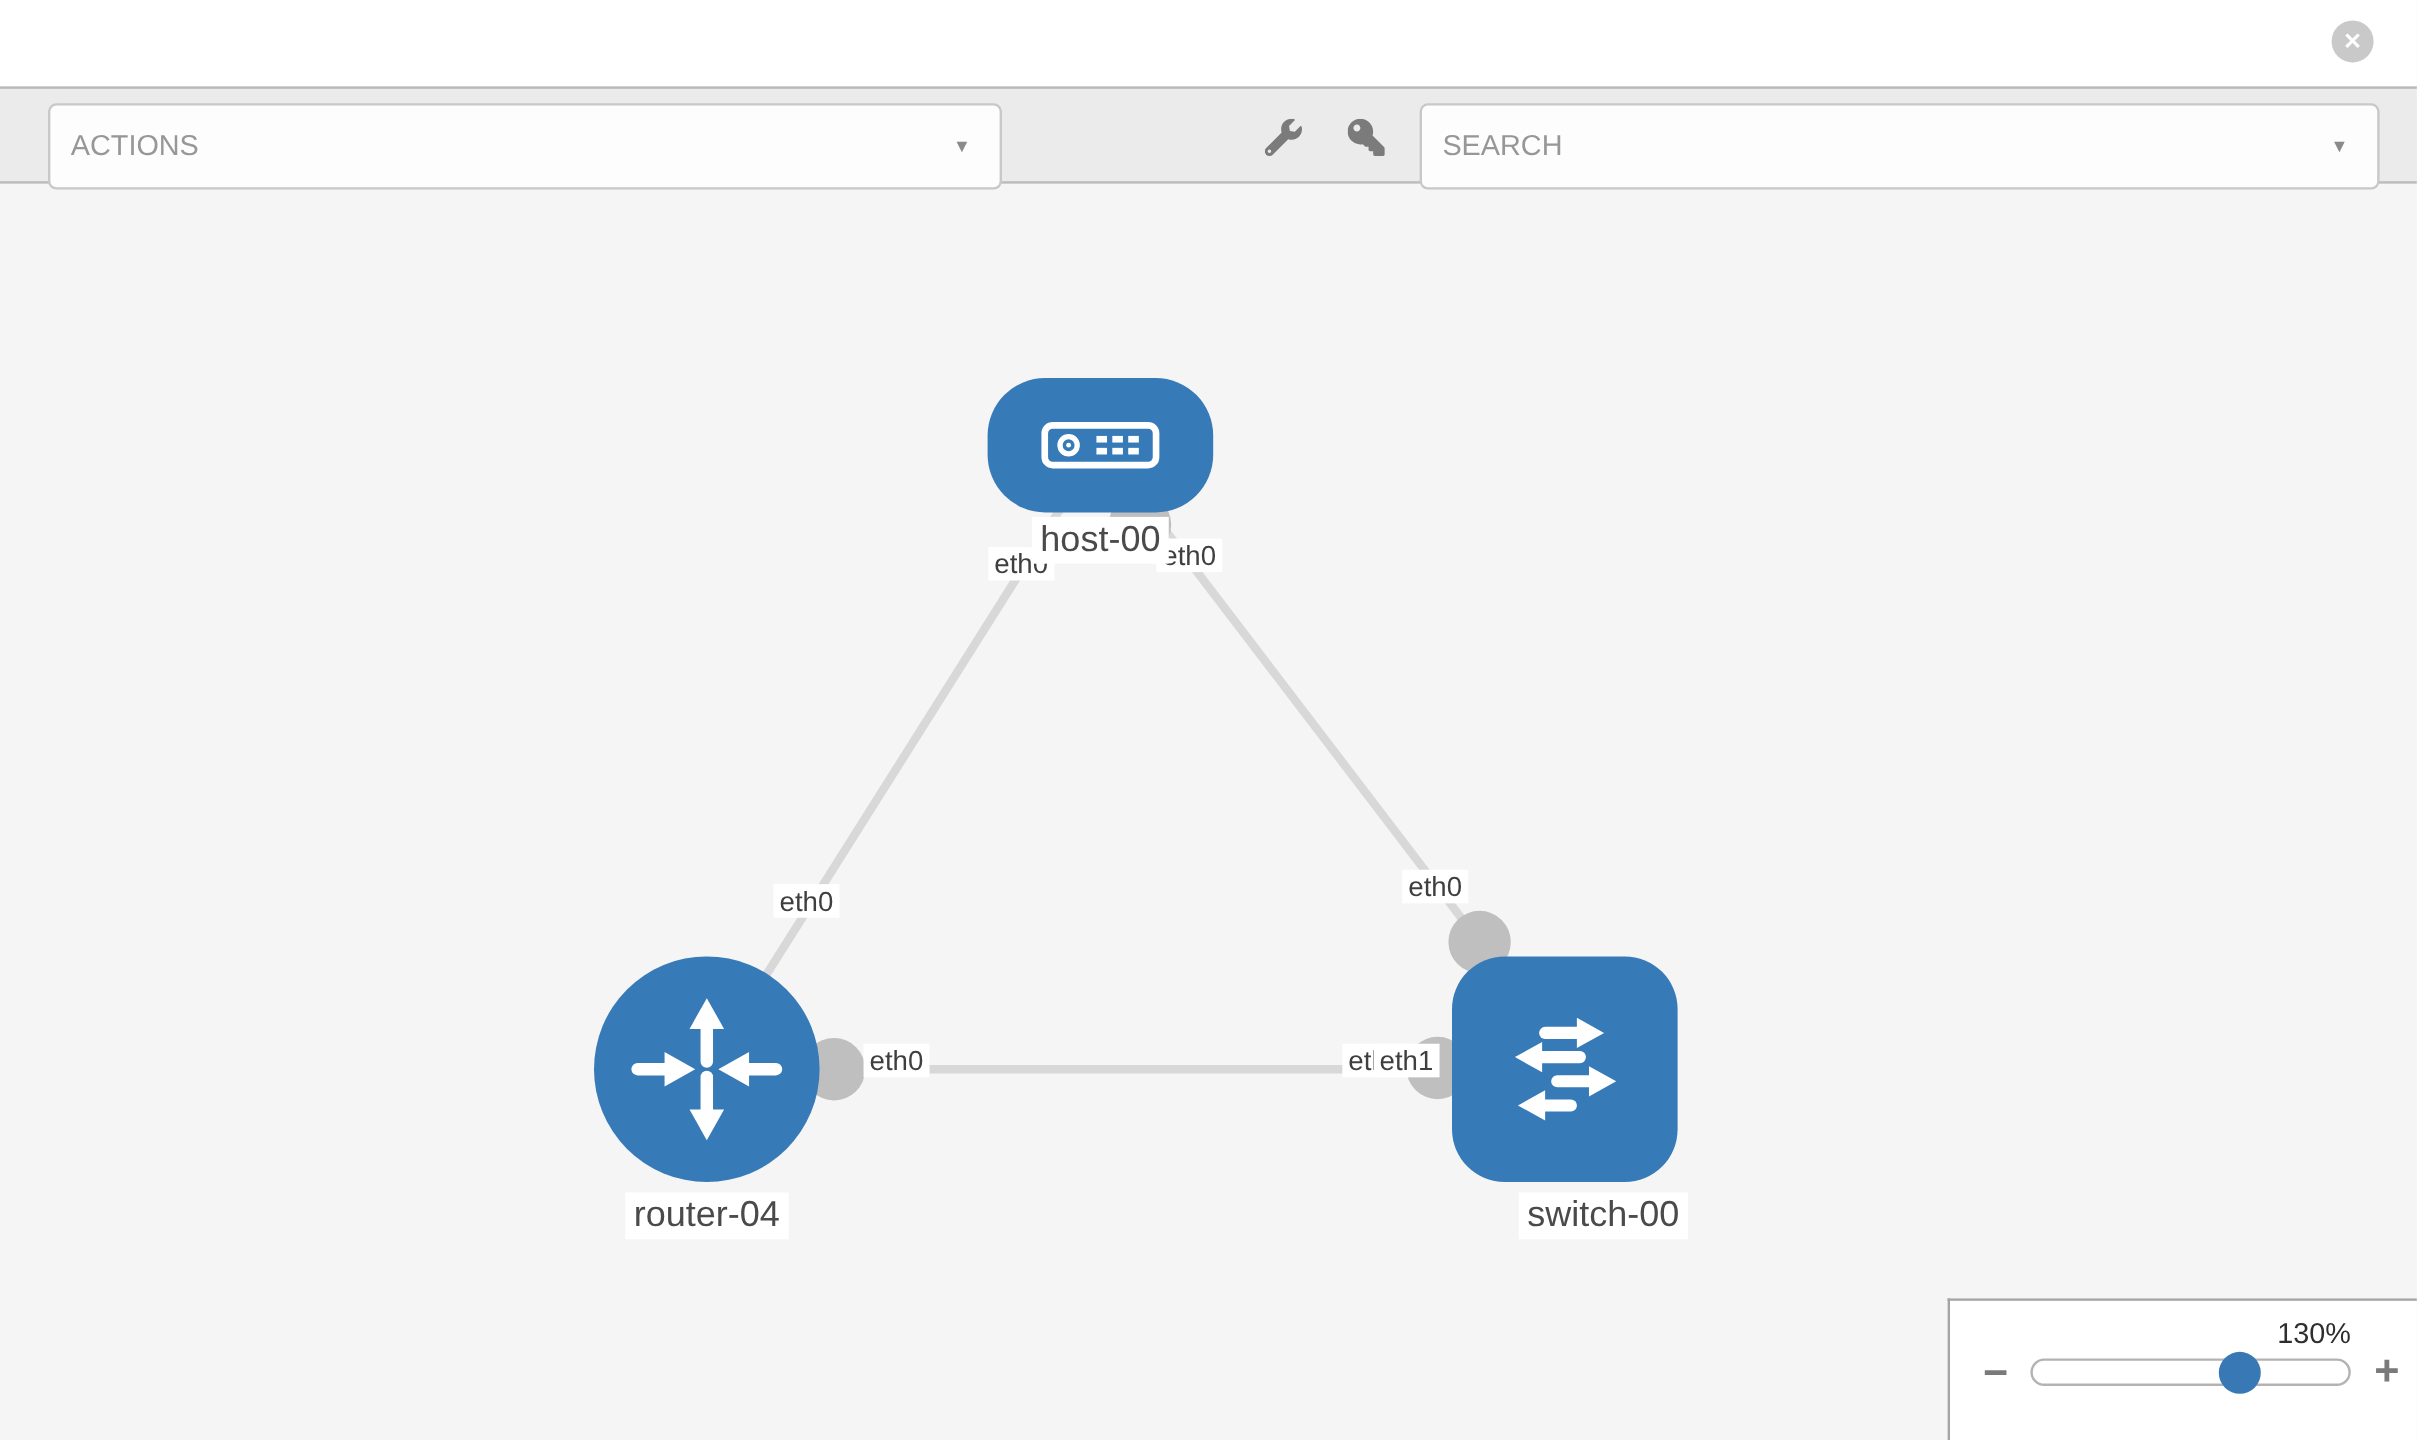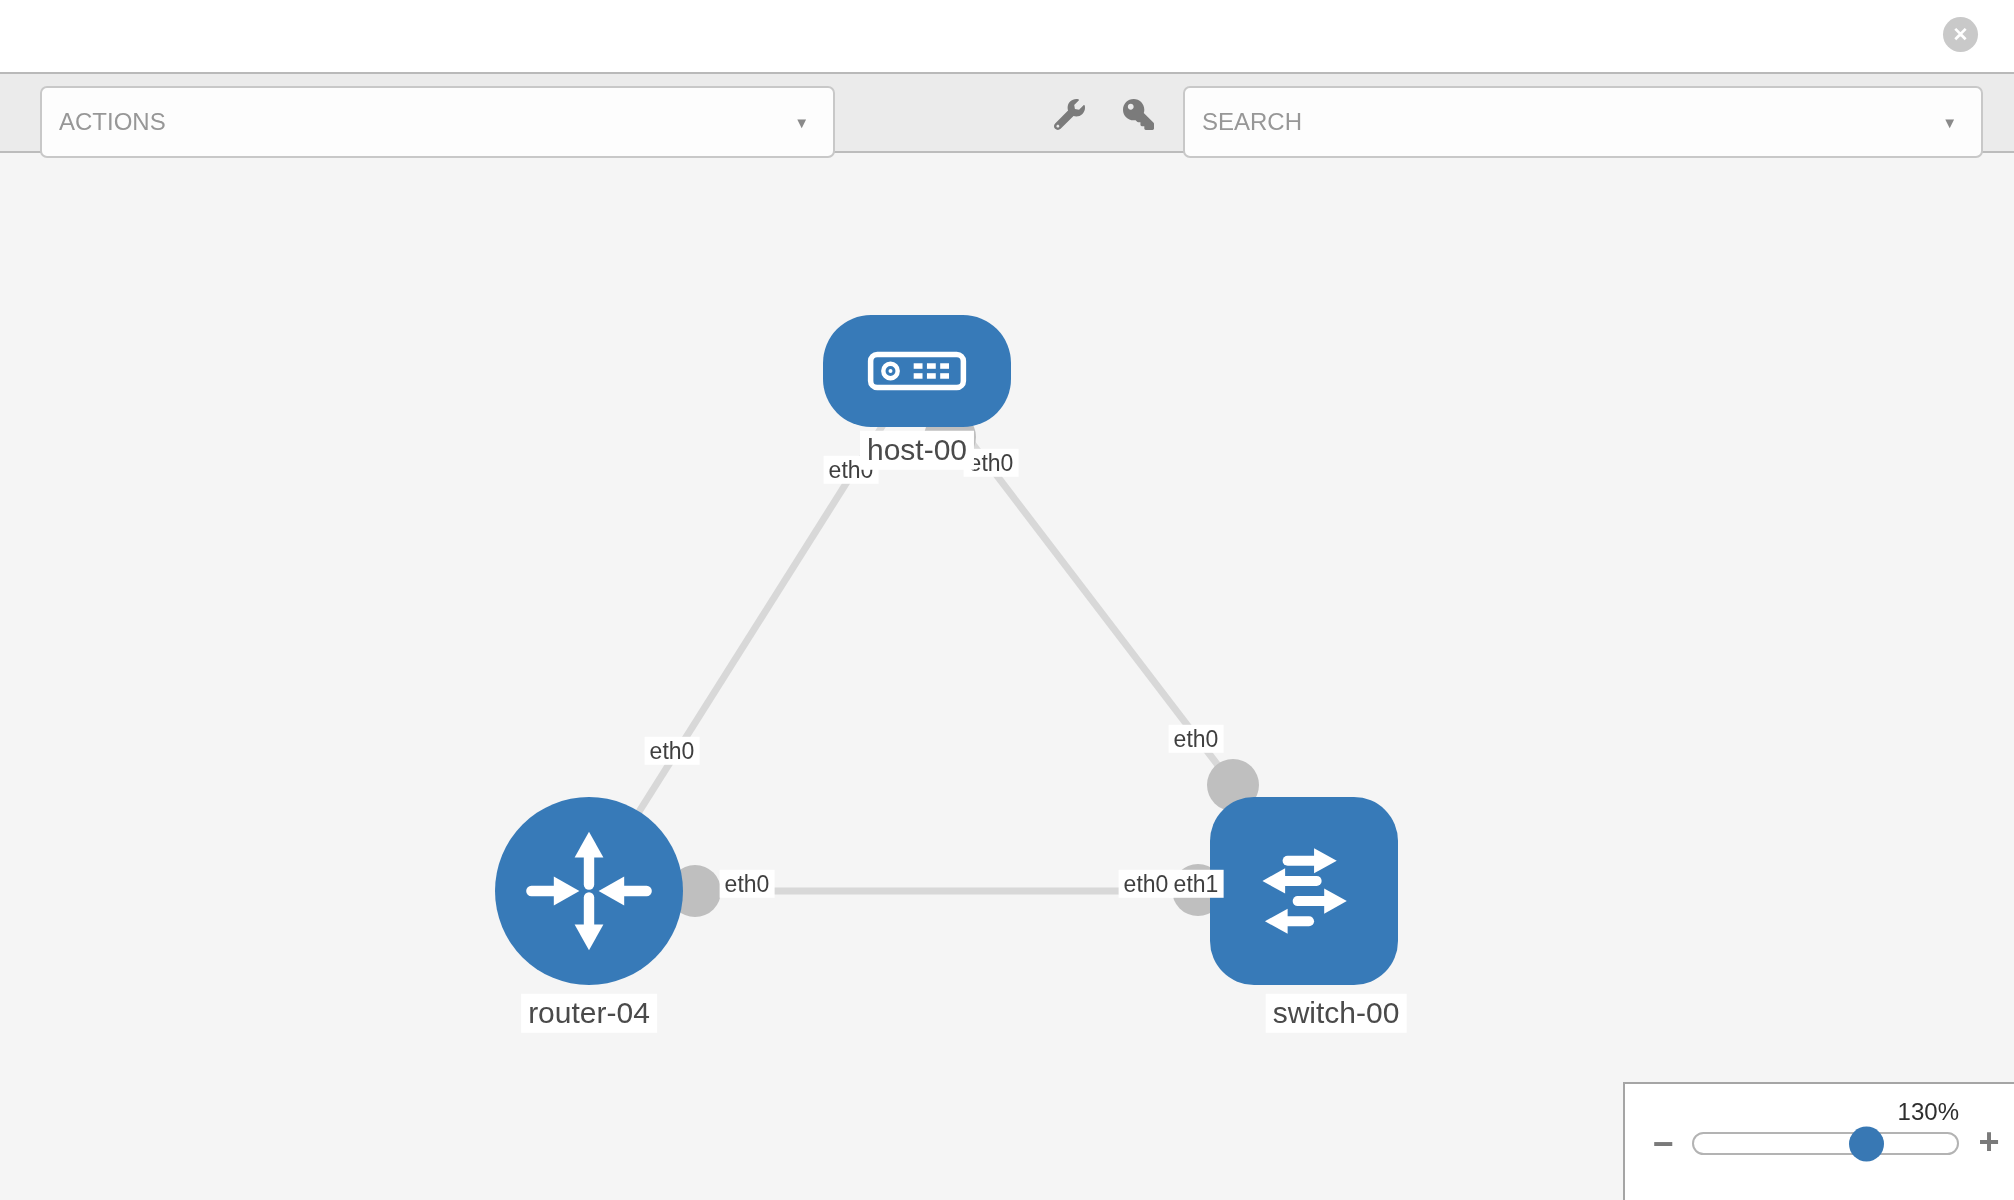--- a/index.html
+++ b/index.html
@@ -149,21 +149,21 @@
     </svg>
   </div>
     </div>
   <div class="labels-layer" id="labels-layer">
       <div class="label iface-label" style="left: 851px; top: 470px;">eth0</div>
       <div class="label iface-label" style="left: 672px; top: 751px;">eth0</div>
       <div class="label iface-label" style="left: 991px; top: 463px;">eth0</div>
       <div class="label iface-label" style="left: 1196px; top: 739px;">eth0</div>
       <div class="label iface-label" style="left: 747px; top: 884px;">eth0</div>
       <div class="label iface-label" style="left: 1146px; top: 884px;">eth0</div>
-      <div class="label iface-label" style="left: 1172px; top: 884px; margin-left: 24px;">eth1</div>
+      <div class="label iface-label" style="left: 1172px; top: 884px;">eth1</div>
       <div class="label node-label" style="left: 917px; top: 450px;">host-00</div>
       <div class="label node-label" style="left: 589px; top: 1013px;">router-04</div>
       <div class="label node-label" style="left: 1304px; top: 1013px; margin-left: 32px;">switch-00</div>
     </div>
 
   <header class="header">
     <button class="close-btn">
       <span>✕</span>
     </button>
   </header>

